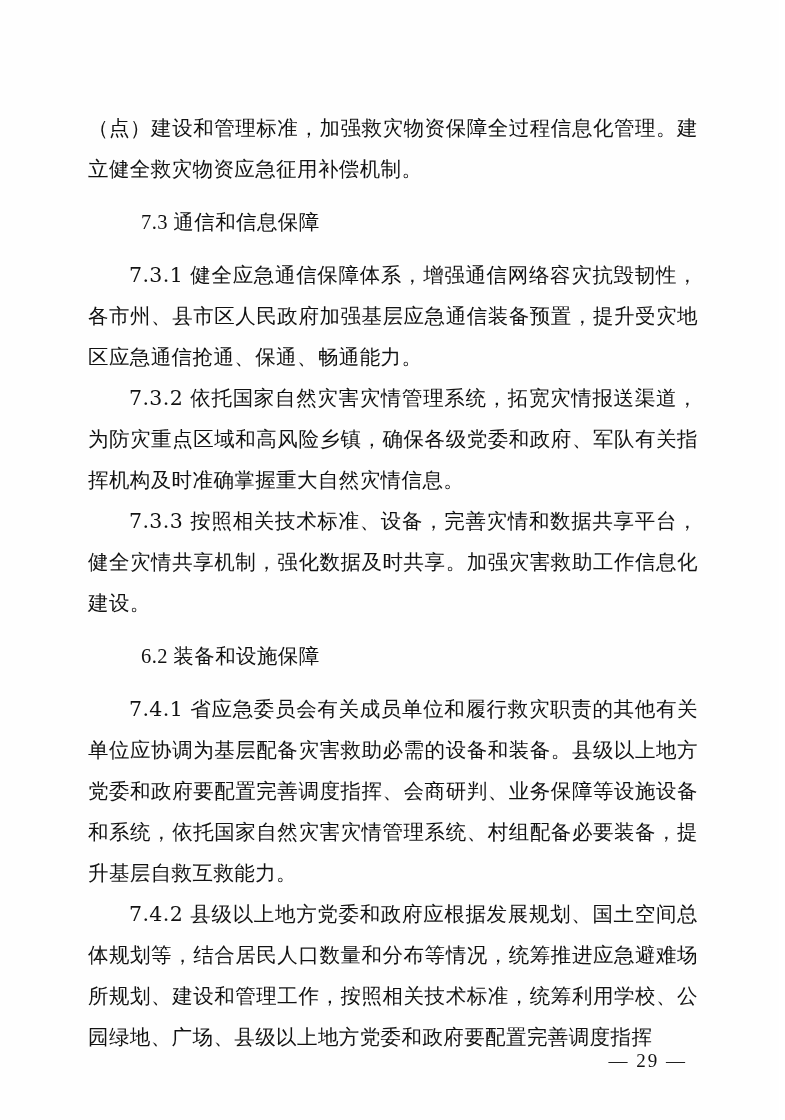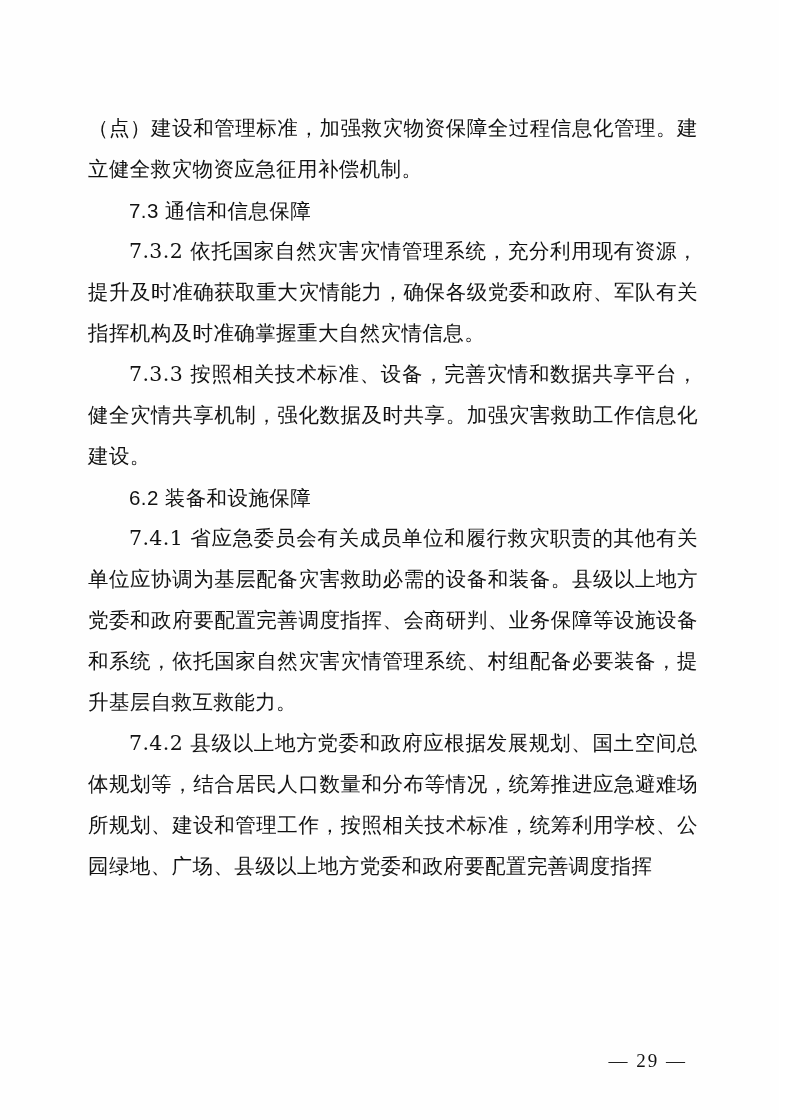--- a/index.html
+++ b/index.html
@@ -40,24 +40,24 @@
     font-family: "DejaVu Serif", serif;
   }
   .para.indent {
     text-indent: 41px;
   }
   .heading {
     font-size: 20.5px;
     line-height: 41px;
     letter-spacing: 0.4px;
     text-indent: 41px;
-    margin: 0;
+    margin: 12px;
     color: #121212;
     font-weight: normal;
-    font-family: Liberation Sans, sans-serif;
+    font-family: Liberation Serif, serif;
   }
   .page-number {
     position: absolute;
     right: 92px;
     bottom: 48px;
     font-size: 19px;
     letter-spacing: 2px;
     color: #121212;
     font-family: Liberation Serif, serif;
   }
@@ -65,22 +65,23 @@
 </head>
 <body>
 
 <div class="page">
   <div class="content">
 
     <p class="para">（点）建设和管理标准，加强救灾物资保障全过程信息化管理。建立健全救灾物资应急征用补偿机制。</p>
 
     <h3 class="heading">7.3  通信和信息保障</h3>
 
+    <p class="para indent">7.3.1  健全应急通信保障体系，增强通信网络容灾抗毁韧性，各市州、县市区人民政府加强基层应急通信装备预置，提升受灾地区应急通信抢通、保通、畅通能力。</p>
 
-    <p class="para indent">7.3.2  依托国家自然灾害灾情管理系统，充分利用现有资源，提升及时准确获取重大灾情能力，确保各级党委和政府、军队有关指挥机构及时准确掌握重大自然灾情信息。</p>
+    <p class="para indent">7.3.2  依托国家自然灾害灾情管理系统，拓宽灾情报送渠道，为防灾重点区域和高风险乡镇，确保各级党委和政府、军队有关指挥机构及时准确掌握重大自然灾情信息。</p>
 
     <p class="para indent">7.3.3  按照相关技术标准、设备，完善灾情和数据共享平台，健全灾情共享机制，强化数据及时共享。加强灾害救助工作信息化建设。</p>
 
     <h3 class="heading">6.2  装备和设施保障</h3>
 
     <p class="para indent">7.4.1  省应急委员会有关成员单位和履行救灾职责的其他有关单位应协调为基层配备灾害救助必需的设备和装备。县级以上地方党委和政府要配置完善调度指挥、会商研判、业务保障等设施设备和系统，依托国家自然灾害灾情管理系统、村组配备必要装备，提升基层自救互救能力。</p>
 
     <p class="para indent">7.4.2  县级以上地方党委和政府应根据发展规划、国土空间总体规划等，结合居民人口数量和分布等情况，统筹推进应急避难场所规划、建设和管理工作，按照相关技术标准，统筹利用学校、公园绿地、广场、县级以上地方党委和政府要配置完善调度指挥</p>
 
   </div>

